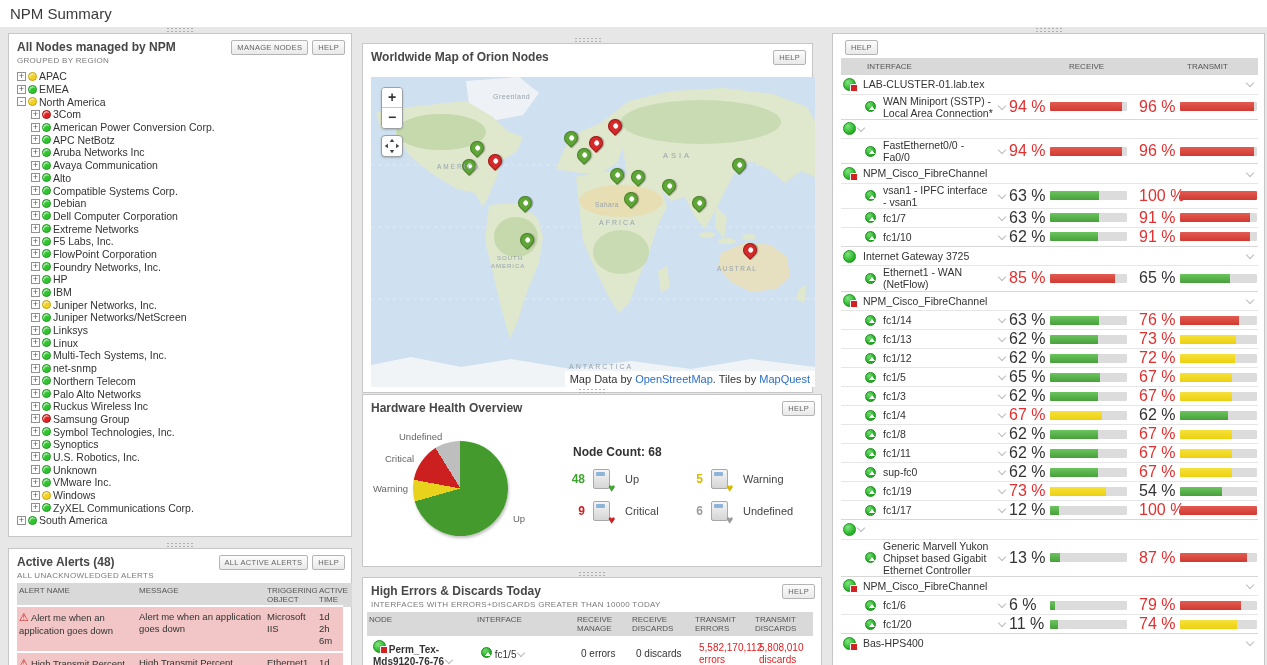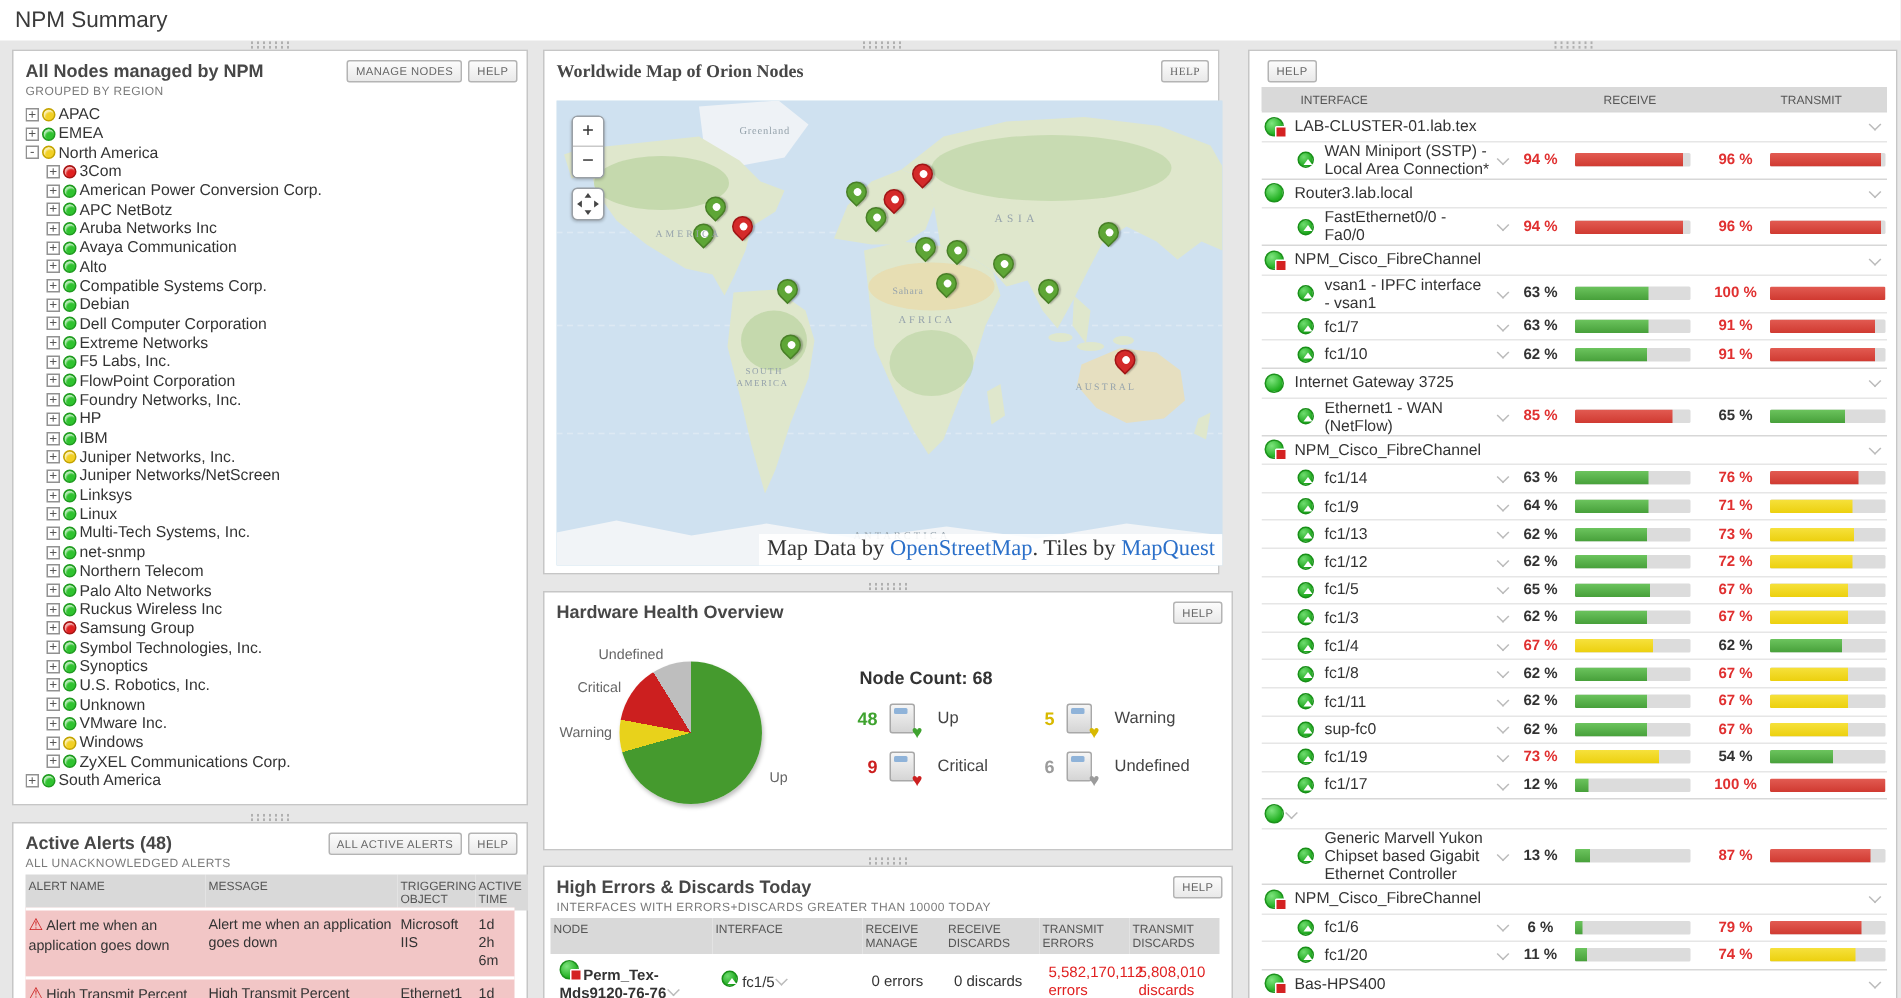--- a/index.html
+++ b/index.html
@@ -43,21 +43,21 @@
   .pin.red { background:#d42a2a; border:1px solid #a01616; }
   .pin i { position:absolute; left:4px; top:4px; width:5px; height:5px; background:#fff; border-radius:50%; }
   .zoomctl { position:absolute; left:10px; top:10px; width:22px; background:#fff; border:1px solid #9aa0a6;
     border-radius:4px; box-shadow:0 1px 2px rgba(0,0,0,.2); overflow:hidden; }
   .zbtn { display:block; width:100%; height:20px; text-align:center; font-size:14px; font-weight:bold;
     color:#333; line-height:19px; background:#fff; cursor:pointer; }
   .zbtn:first-child { border-bottom:1px solid #c9c9c9; }
   .panctl { position:absolute; left:10px; top:58px; width:22px; height:22px; background:#fff;
     border:1px solid #9aa0a6; border-radius:4px; box-shadow:0 1px 2px rgba(0,0,0,.2); text-align:center; }
   .attrib { position:absolute; right:0; bottom:0; background:rgba(255,255,255,.88);
-    font-size:15px; color:#333; padding:2px 5px; }
+    font-size:11px; color:#333; padding:2px 5px; }
   .attrib a { color:#2a6fc9; text-decoration:none; }
   
   .pie { position:absolute; left:50px; top:46px; width:95px; height:95px; border-radius:50%;
     box-shadow:1px 2px 3px rgba(0,0,0,.25); }
   .plabel { position:absolute; font-size:9.5px; color:#666; }
   .hw-count { position:absolute; left:210px; top:50px; font-size:12px; font-weight:bold; color:#333; }
   .legend { position:absolute; left:196px; top:74px; display:grid;
     grid-template-columns:26px 34px 62px 22px 34px 80px; row-gap:12px; align-items:center; }
   .lnum { font-size:12px; font-weight:bold; text-align:right; }
   .srv { position:relative; width:17px; height:20px; margin-left:8px; background:linear-gradient(#f5f5f5,#d5d5d5);
@@ -84,21 +84,21 @@
   .iicon::after { content:''; position:absolute; left:2.5px; top:3.5px; width:0; height:0;
     border-left:3px solid transparent; border-right:3px solid transparent; border-bottom:4px solid #fff; }
   
   .uhead { position:absolute; left:8px; right:6px; top:24px; height:16px; background:#d9d9d9; }
   .uhead span { position:absolute; top:4px; font-size:8px; color:#555; }
   .urows { position:absolute; left:8px; right:6px; top:40px; bottom:0; overflow:hidden; }
   .urow { display:flex; align-items:center; min-height:18.6px; border-top:1px solid #e6e6e6; padding-right:1px; }
   .urow.node { min-height:19.5px; border-top:1px solid #d7d7d7; padding-left:2px; }
   .urow.if { padding-left:24px; }
   .ulabel { flex:1; font-size:10.5px; color:#333; line-height:1.15; padding-left:7px; padding-right:4px; }
-  .pct { width:36px; text-align:center; font-size:10px; color:#333; margin-right:5px; white-space:nowrap;font-weight:bold; }
+  .pct { width:36px; text-align:left; font-size:16px; color:#333; margin-right:5px; white-space:nowrap; }
   .pct.red { color:#e03030; }
   .bar { width:77px; height:9px; background:#dcdcdc; border-radius:1px; overflow:hidden; flex:0 0 77px; }
   .bar i { display:block; height:100%; }
   .bar .green { background:linear-gradient(#6cc45e,#47a03a); }
   .bar .yellow { background:linear-gradient(#f6e13c,#ecd00e); }
   .bar .red { background:linear-gradient(#e25b52,#d03a31); }
   .bar2gap { width:12px; flex:0 0 12px; }
 </style>
 </head>
 <body>
@@ -322,21 +322,21 @@
       </div>
       <div class="arow">
         <div class="acell"><span class="warn-ic">⚠</span>High Transmit Percent Utilization</div>
         <div class="acell">High Transmit Percent Utilization</div>
         <div class="acell">Ethernet1 - WAN (NetFlow)</div>
         <div class="acell">1d 4h 50m</div>
       </div>
     </div>
 </div>
 
-<div class="panel" style="left:362px;top:33px;width:451px;height:350px;font-family:Liberation Serif, serif;">
+<div class="panel" style="left:362px;top:43px;width:451px;height:350px;">
   <div class="drag"></div>
   <div class="phead">
     <div class="ptitle">Worldwide Map of Orion Nodes</div>
     <span class="btn">HELP</span>
   </div>
   <div class="mapwrap">
     <svg width="444" height="310" viewBox="0 0 444 310">
       <rect x="0" y="0" width="444" height="310" fill="#cfe1f0"></rect>
       <line x1="0" y1="88" x2="444" y2="88" stroke="#dde9f3" stroke-width="1" stroke-dasharray="4 3"></line>
       <line x1="0" y1="150" x2="444" y2="150" stroke="#dde9f3" stroke-width="1" stroke-dasharray="4 3"></line>
@@ -565,21 +565,20 @@
           <i class="red" style="width: 94%;"></i>
         </span>
         <span class="bar2gap"></span>
         <span class="pct red">96 %</span>
         <span class="bar">
           <i class="red" style="width: 96%;"></i>
         </span>
       </div>
       <div class="urow node">
         <span class="nicon"></span>
-        <span class="ulabel">Router3.lab.local</span>
         <span class="chev"></span>
       </div>
       <div class="urow if">
         <span class="iicon"></span>
         <span class="ulabel">FastEthernet0/0 - Fa0/0</span>
         <span class="chev"></span>
         <span class="pct red">94 %</span>
         <span class="bar">
           <i class="red" style="width: 94%;"></i>
         </span>
@@ -669,34 +668,20 @@
           <i class="green" style="width: 63%;"></i>
         </span>
         <span class="bar2gap"></span>
         <span class="pct red">76 %</span>
         <span class="bar">
           <i class="red" style="width: 76%;"></i>
         </span>
       </div>
       <div class="urow if">
         <span class="iicon"></span>
-        <span class="ulabel">fc1/9</span>
-        <span class="chev"></span>
-        <span class="pct">64 %</span>
-        <span class="bar">
-          <i class="green" style="width: 64%;"></i>
-        </span>
-        <span class="bar2gap"></span>
-        <span class="pct red">71 %</span>
-        <span class="bar">
-          <i class="yellow" style="width: 71%;"></i>
-        </span>
-      </div>
-      <div class="urow if">
-        <span class="iicon"></span>
         <span class="ulabel">fc1/13</span>
         <span class="chev"></span>
         <span class="pct">62 %</span>
         <span class="bar">
           <i class="green" style="width: 62%;"></i>
         </span>
         <span class="bar2gap"></span>
         <span class="pct red">73 %</span>
         <span class="bar">
           <i class="yellow" style="width: 73%;"></i>

